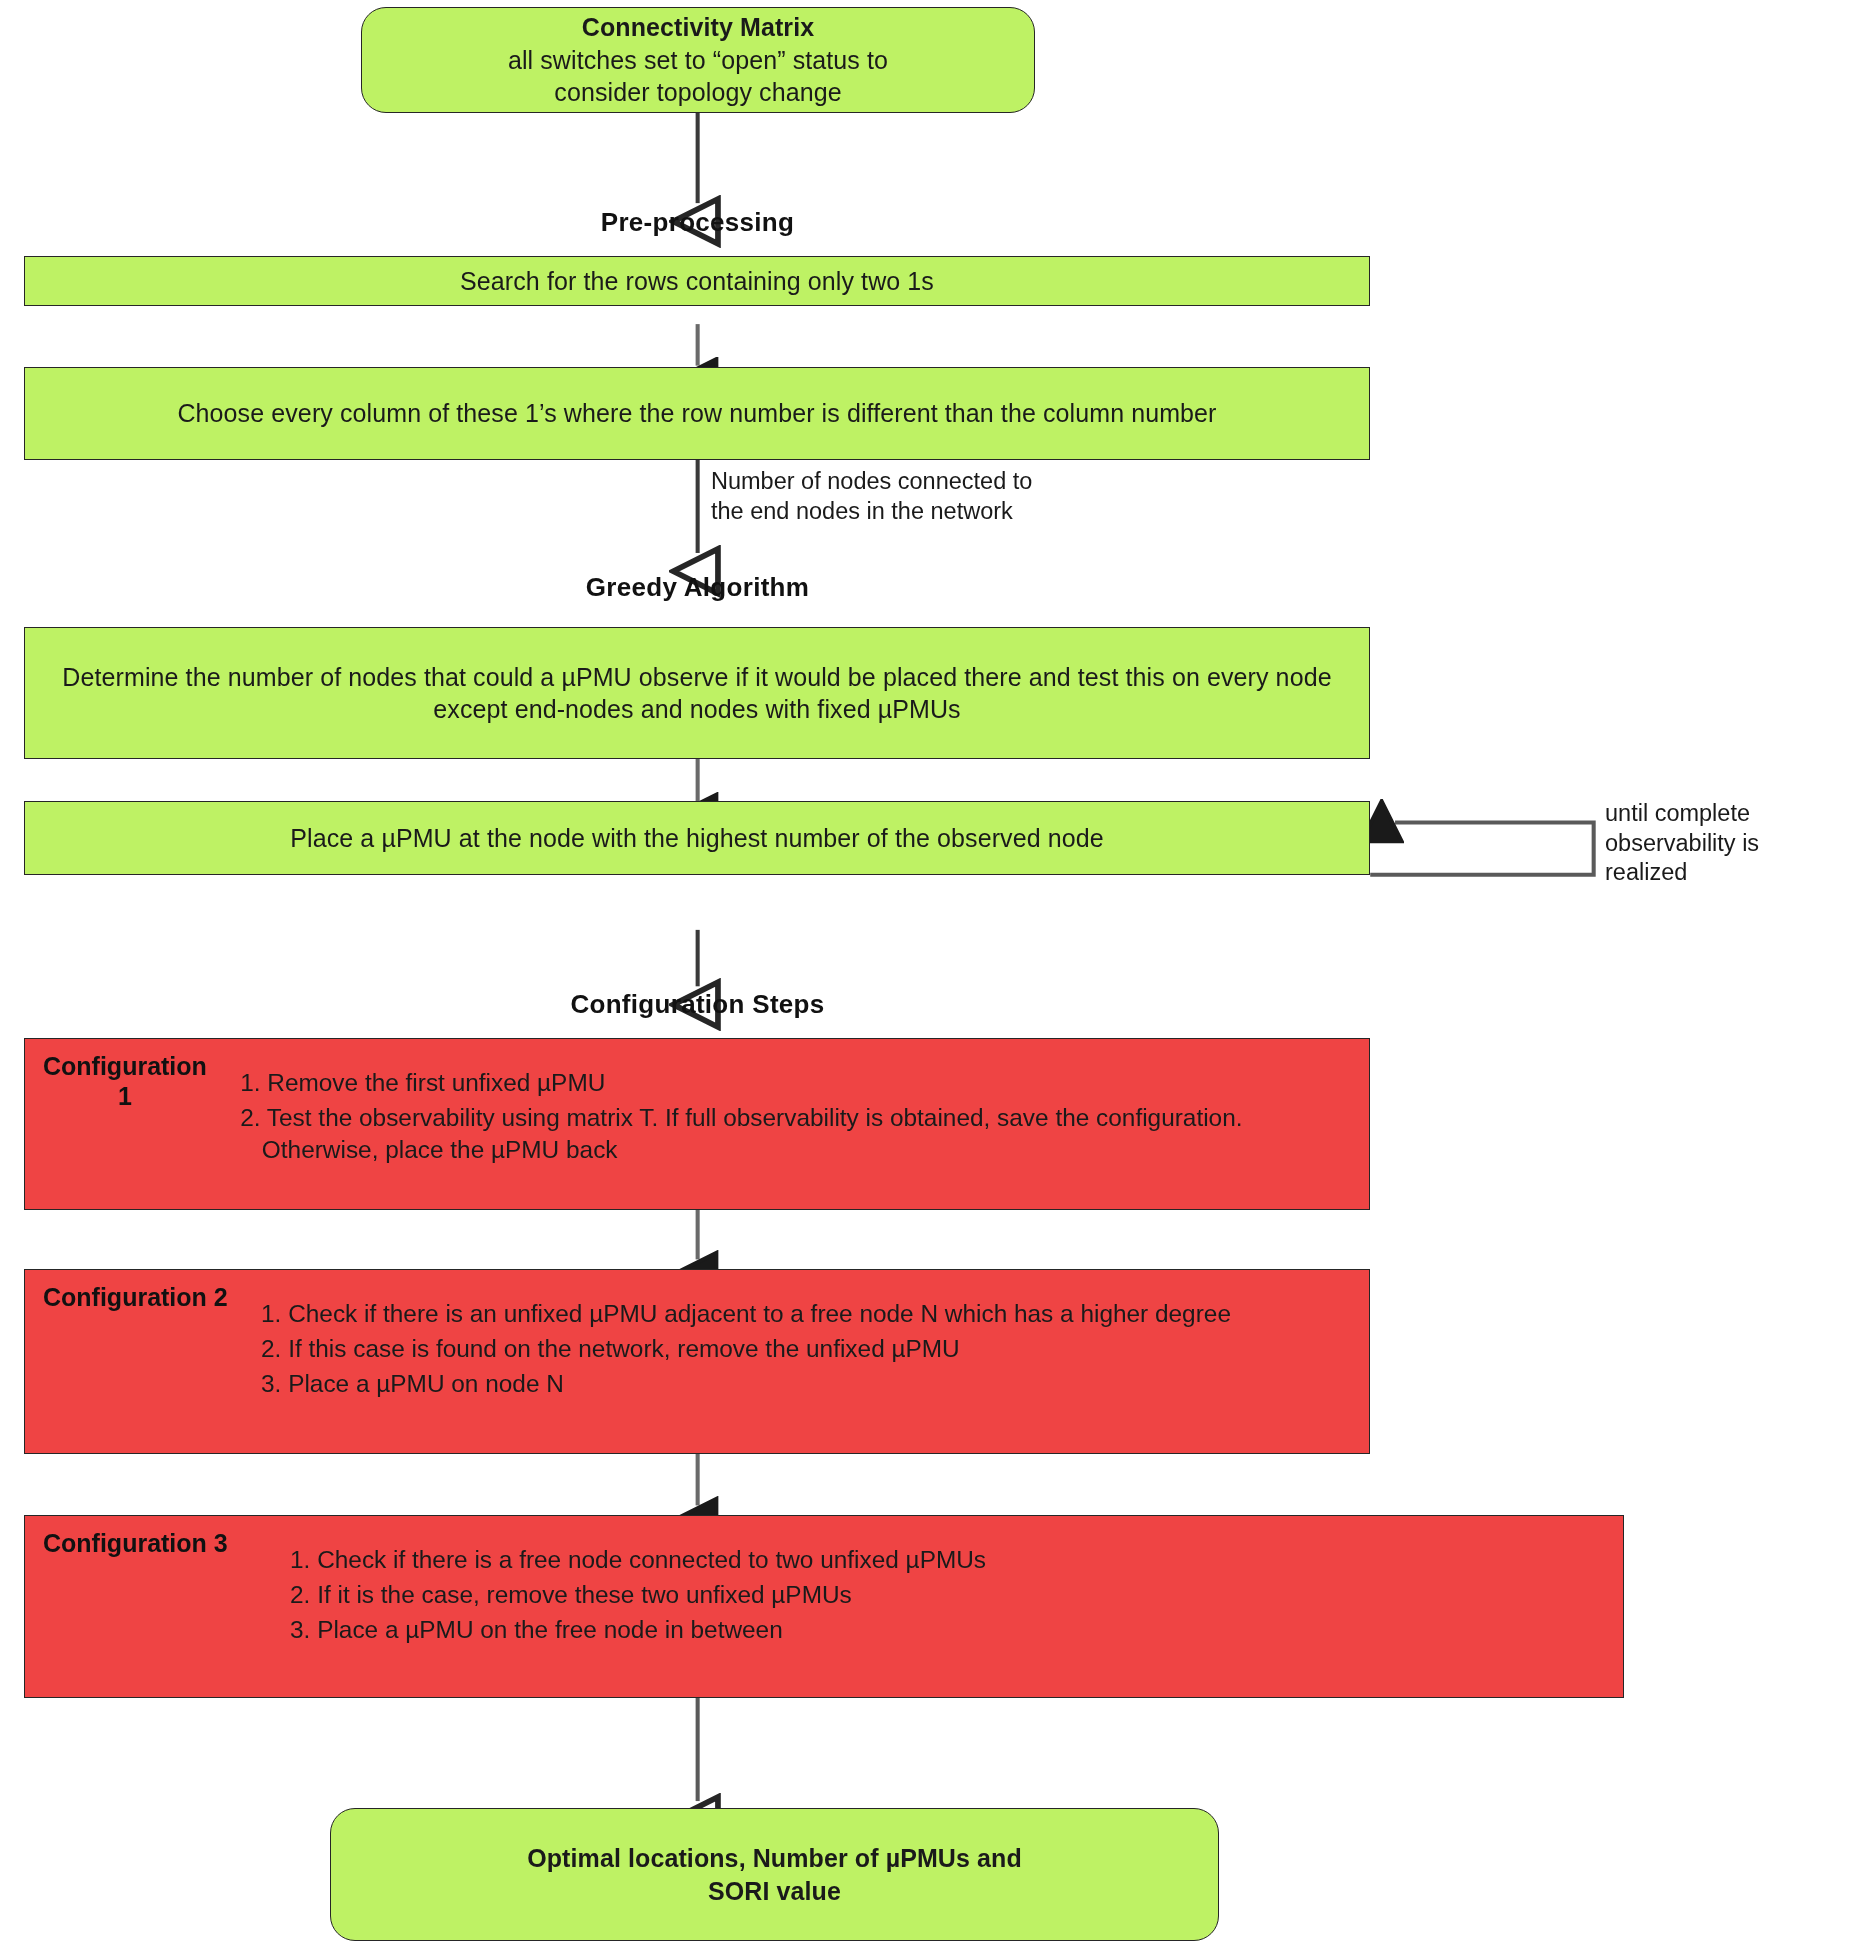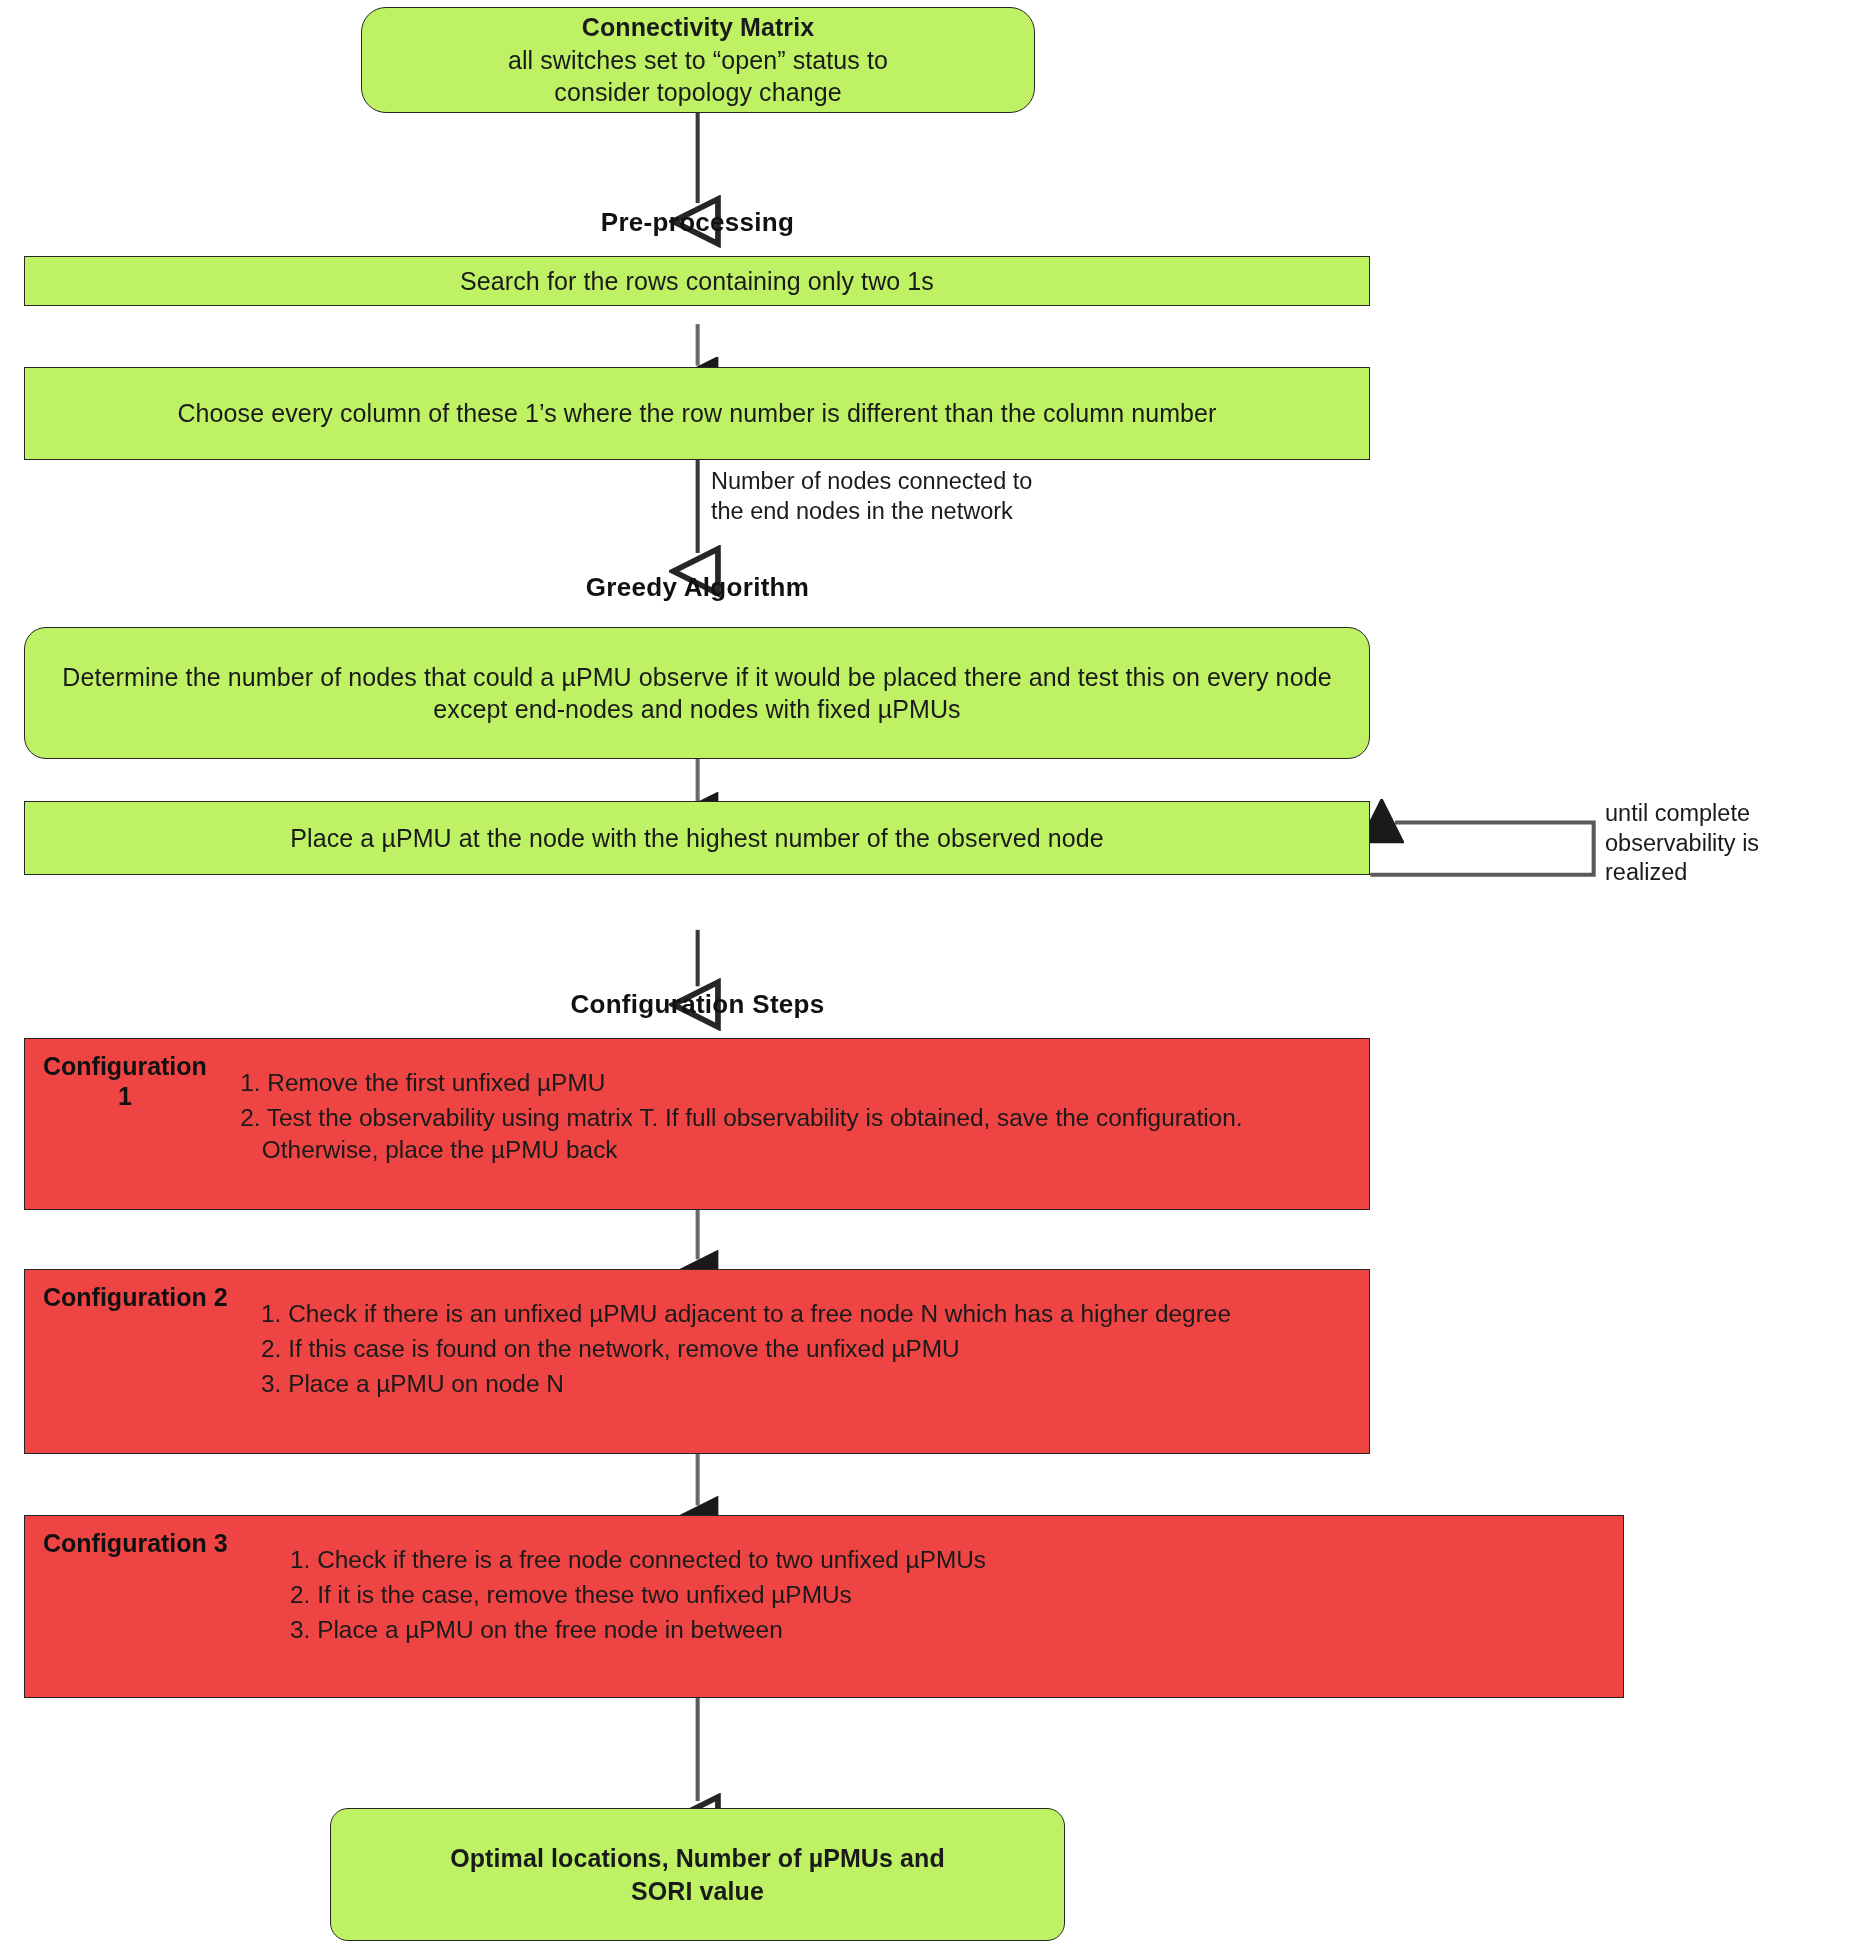--- a/index.html
+++ b/index.html
@@ -164,21 +164,21 @@
 
   <div class="node" style="left:24px; top:367px; width:1346px; height:93px; padding:0 15px;">
     <span class="txt">Choose every column of these 1’s where the row number is different than the column number</span>
   </div>
 
   <div class="edge-note" style="left:711px; top:467px; width:587px;">Number of nodes connected to
 the end nodes in the network</div>
 
   <div class="section-label" style="left:0px; top:573px; width:1395px;">Greedy Algorithm</div>
 
-  <div class="node" style="left:24px; top:627px; width:1346px; height:132px; padding:0 18px;border-radius:22px;">
+  <div class="node" style="left:24px; top:627px; width:1346px; height:132px; padding:0 18px;">
     <span class="txt"> Determine the number of nodes that could a µPMU observe if it would be placed there and test this on every node except end-nodes and nodes with fixed µPMUs</span>
   </div>
 
   <div class="node" style="left:24px; top:801px; width:1346px; height:74px;">
     <span class="txt">Place a µPMU at the node with the highest number of the observed node</span>
   </div>
 
   <div class="edge-note" style="left:1605px; top:799px; width:253px;">until complete
 observability is
 realized</div>
@@ -204,19 +204,19 @@
 
   <div class="cfg indent-more" style="left:24px; top:1515px; width:1600px; height:183px;">
     <div class="cfg-title">Configuration 3</div>
     <ul class="cfg-list">
       <li>1. Check if there is a free node connected to two unfixed µPMUs</li>
       <li>2. If it is the case, remove these two unfixed µPMUs</li>
       <li>3. Place a µPMU on the free node in between</li>
     </ul>
   </div>
 
-  <div class="node rounded" style="left:330px; top:1808px; width:735px; height:133px;border-radius:18px;">
+  <div class="node rounded" style="left:330px; top:1808px; width:889px; height:133px;">
     <span class="txt bold">Optimal locations, Number of µPMUs and</span>
     <span class="txt bold">SORI value</span>
   </div>
 
 </div>
 
 
 </body></html>

